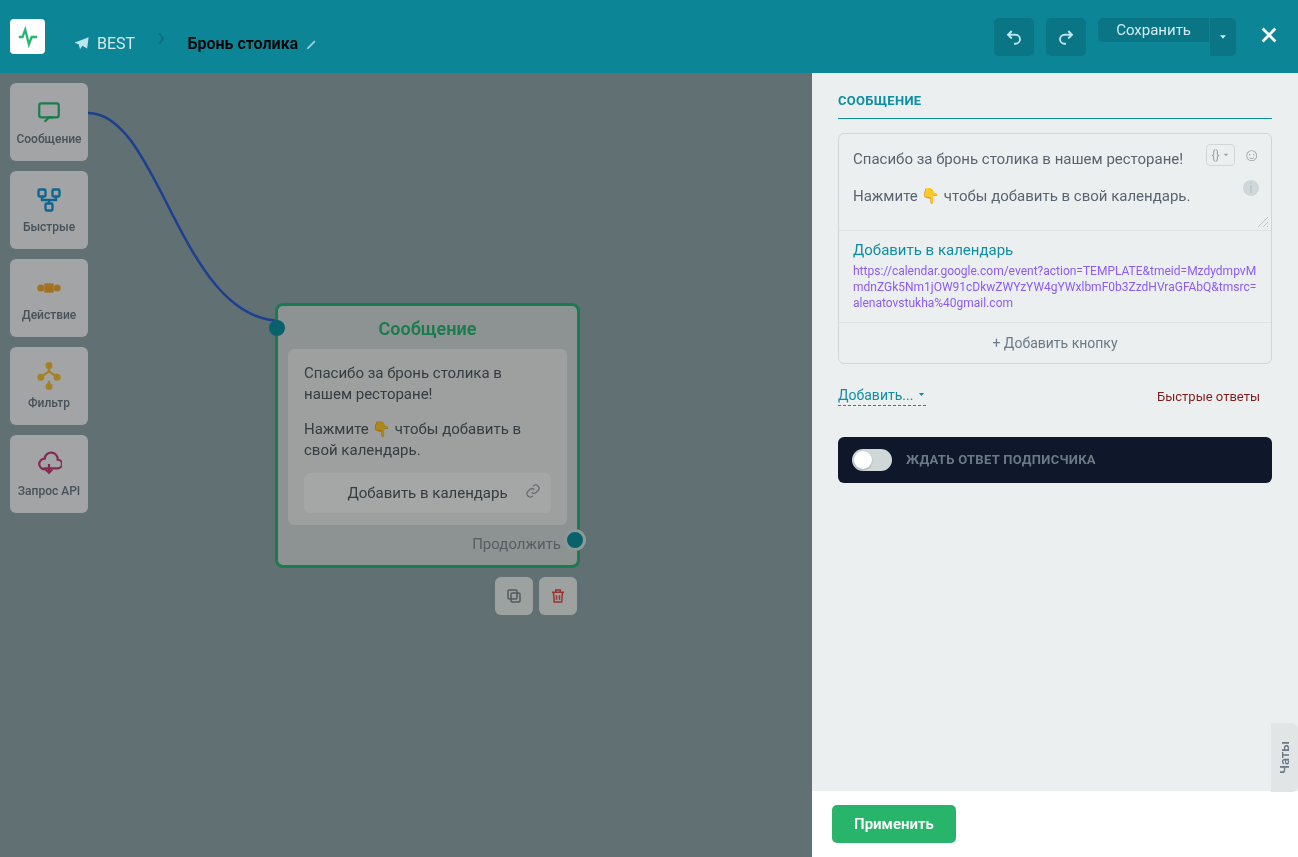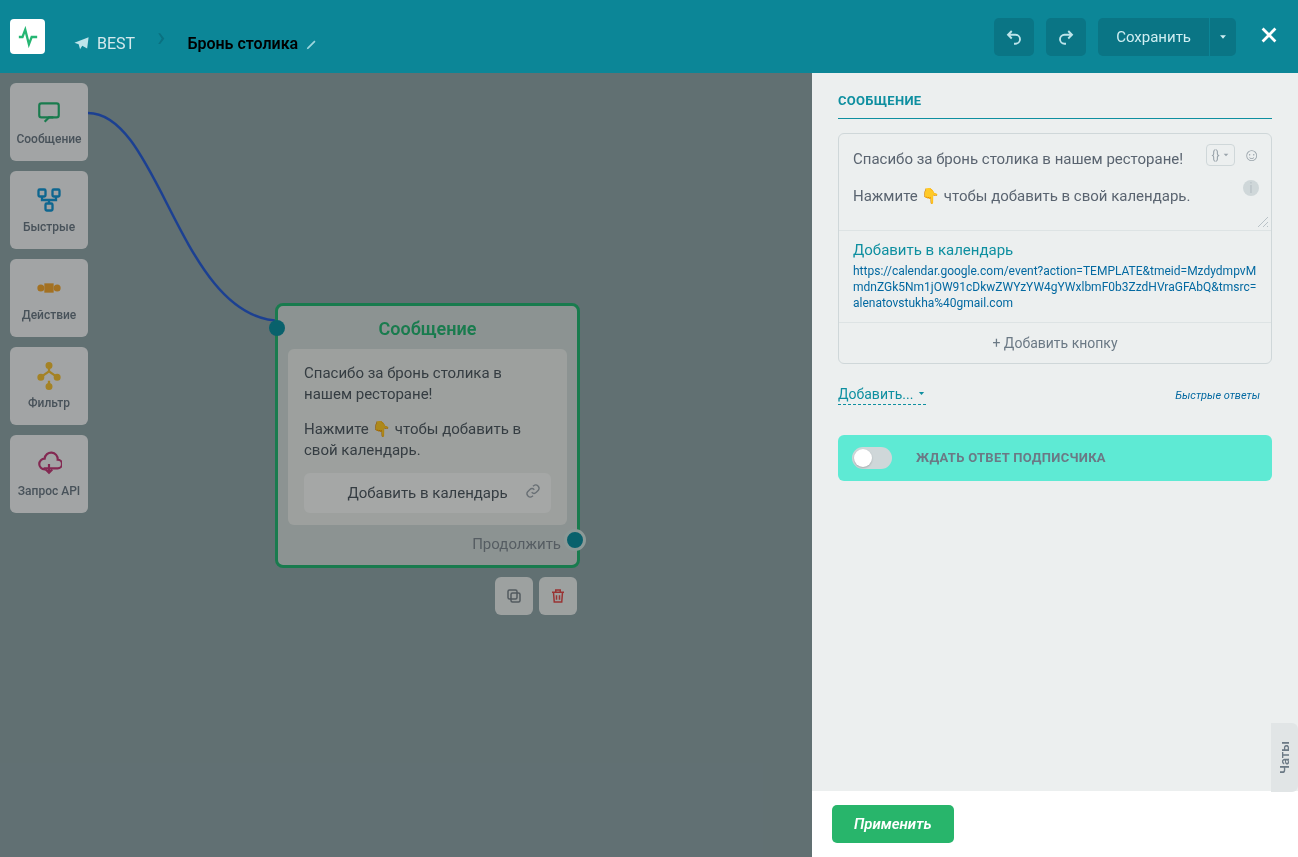--- a/index.html
+++ b/index.html
@@ -6,21 +6,21 @@
 html, body { width: 1298px; height: 857px; overflow: hidden; background: #8fa5a9; }
 .topbar { height: 73px; background: #0c8697; display: flex; align-items: center; padding: 0 18px 0 10px; color: #fff; }
 .logo { width: 35px; height: 35px; background: #fff; border-radius: 4px; display: flex; align-items: center; justify-content: center; margin-right: 18px; }
 .logo svg { width: 22px; height: 22px; }
 .breadcrumb { display: flex; align-items: flex-end; gap: 8px; color: #d5e9ec; font-size: 16px; }
 .bc-item { display: flex; align-items: center; gap: 7px; padding: 0 10px; }
 .bc-sep { color: #0a7181; font-size: 28px; margin: 0 4px; }
 .top-actions { margin-left: auto; display: flex; align-items: center; gap: 12px; }
 .icon-dark-btn { width: 40px; height: 38px; background: #0a7585; border-radius: 5px; display: flex; align-items: center; justify-content: center; cursor: pointer; color: #bde4ea; }
 .btn-group { display: flex; }
-.btn-save { height: 38px; background: #0a7585; color: #cfeef2; border-radius: 5px 0 0 5px; padding: 0 18px; display: flex; align-items: center; font-size: 15px; border: none; cursor: pointer; }
+.btn-save { height: 24px; background: #0a7585; color: #cfeef2; border-radius: 5px 0 0 5px; padding: 0 18px; display: flex; align-items: center; font-size: 15px; border: none; cursor: pointer; }
 .btn-save-dd { width: 26px; height: 38px; background: #0a7585; border-radius: 0 5px 5px 0; display: flex; align-items: center; justify-content: center; color: #cfeef2; margin-left: 1px; cursor: pointer; }
 .close-btn { margin-left: 10px; color: #fff; cursor: pointer; }
 .main { position: absolute; top: 73px; left: 0; right: 0; bottom: 0; }
 .dim-overlay { position: absolute; inset: 0; background: rgba(0,0,0,0.32); z-index: 5; pointer-events: none; }
 .tool-palette { position: absolute; left: 10px; top: 10px; width: 78px; z-index: 2; }
 .tool-item { width: 78px; height: 78px; background: #eff2f3; border-radius: 6px; margin-bottom: 10px; display: flex; flex-direction: column; align-items: center; justify-content: center; gap: 6px; cursor: pointer; }
 .tool-item .ico { width: 28px; height: 28px; display: flex; align-items: center; justify-content: center; }
 .tool-item .lbl { font-size: 12px; color: #6b7985; font-weight: 500; }
 .canvas { position: absolute; inset: 0; background: #8fa5a9; }
 .node { position: absolute; left: 275px; top: 230px; width: 305px; background: #cfd9d7; border: 3px solid #26b673; border-radius: 8px; z-index: 2; }
@@ -48,31 +48,31 @@
 .msg-editor .txt p { margin-bottom: 14px; }
 .msg-editor .txt p:last-child { margin-bottom: 0; }
 .editor-tools { position: absolute; right: 10px; top: 10px; display: flex; gap: 8px; color: #9aa4ab; }
 .editor-tools .var-btn { border: 1px solid #cfd7d9; border-radius: 4px; padding: 1px 4px; font-size: 12px; display: flex; align-items: center; gap: 2px; cursor: pointer; }
 .editor-tools .emo { font-size: 18px; cursor: pointer; }
 .info-ico { position: absolute; right: 12px; top: 46px; color: #b9c2c7; font-size: 14px; width: 16px; height: 16px; border-radius: 50%; background: #cfd7d9; display: flex; align-items: center; justify-content: center; }
 .resize-handle { position: absolute; right: 2px; bottom: 2px; width: 12px; height: 12px; }
 .btn-section { border-top: 1px solid #dde3e4; }
 .btn-entry { padding: 10px 14px; }
 .btn-link { color: #0e8fa0; font-size: 15px; margin-bottom: 4px; }
-.btn-url { color: #0369a1; font-size: 12px; word-break: break-all; line-height: 1.35; }
+.btn-url { color: #8b5cf6; font-size: 12px; word-break: break-all; line-height: 1.35; }
 .add-btn-row { border-top: 1px solid #dde3e4; text-align: center; padding: 12px 0; color: #6b7985; font-size: 14px; cursor: pointer; }
 .row-flex { display: flex; justify-content: space-between; align-items: center; margin-top: 20px; }
 .add-link { color: #0e8fa0; font-size: 14px; border-bottom: 1px dashed #0e8fa0; padding-bottom: 2px; cursor: pointer; display: flex; align-items: center; gap: 4px; }
-.quick-replies { color: #0369a1; font-size: 11px; padding: 5px 12px; border-radius: 12px; background: transparent; cursor: pointer; font-style: italic; }
-.wait-row { margin-top: 28px; background: #5eead4; border-radius: 6px; padding: 12px 14px; display: flex; align-items: center; gap: 24px; }
+.quick-replies { color: #7f1d1d; font-size: 13px; padding: 5px 12px; border-radius: 12px; background: transparent; cursor: pointer; }
+.wait-row { margin-top: 28px; background: #0f172a; border-radius: 6px; padding: 12px 14px; display: flex; align-items: center; gap: 14px; }
 .switch { width: 40px; height: 22px; background: #cfd7d9; border-radius: 11px; position: relative; cursor: pointer; }
 .switch .knob { position: absolute; left: 2px; top: 2px; width: 18px; height: 18px; background: #fff; border-radius: 50%; box-shadow: 0 1px 2px rgba(0,0,0,0.2); }
 .wait-label { color: #6b7985; font-size: 13px; font-weight: 700; letter-spacing: 0.3px; }
 .sp-footer { background: #fff; padding: 14px 20px; display: flex; }
-.apply-btn { background: #28b56b; color: #fff; font-size: 15px; font-weight: 600; border: none; border-radius: 5px; padding: 10px 22px; cursor: pointer; font-style: italic; }
+.apply-btn { background: #28b56b; color: #fff; font-size: 15px; font-weight: 600; border: none; border-radius: 5px; padding: 10px 22px; cursor: pointer; }
 .chats-tab { position: absolute; right: 0; top: 650px; background: #e1e5e6; color: #6b7985; font-size: 13px; font-weight: 600; padding: 18px 6px; border-radius: 6px 0 0 6px; writing-mode: vertical-rl; z-index: 20; cursor: pointer; transform: rotate(180deg); }
 </style>
 </head>
 <body>
 
 <div class="topbar">
   <div class="logo">
     <svg viewBox="0 0 24 24" fill="none" stroke="#26b673" stroke-width="2.5">
         <path d="M2 12h4l3-8 4 16 3-8h6"></path>
       </svg>

